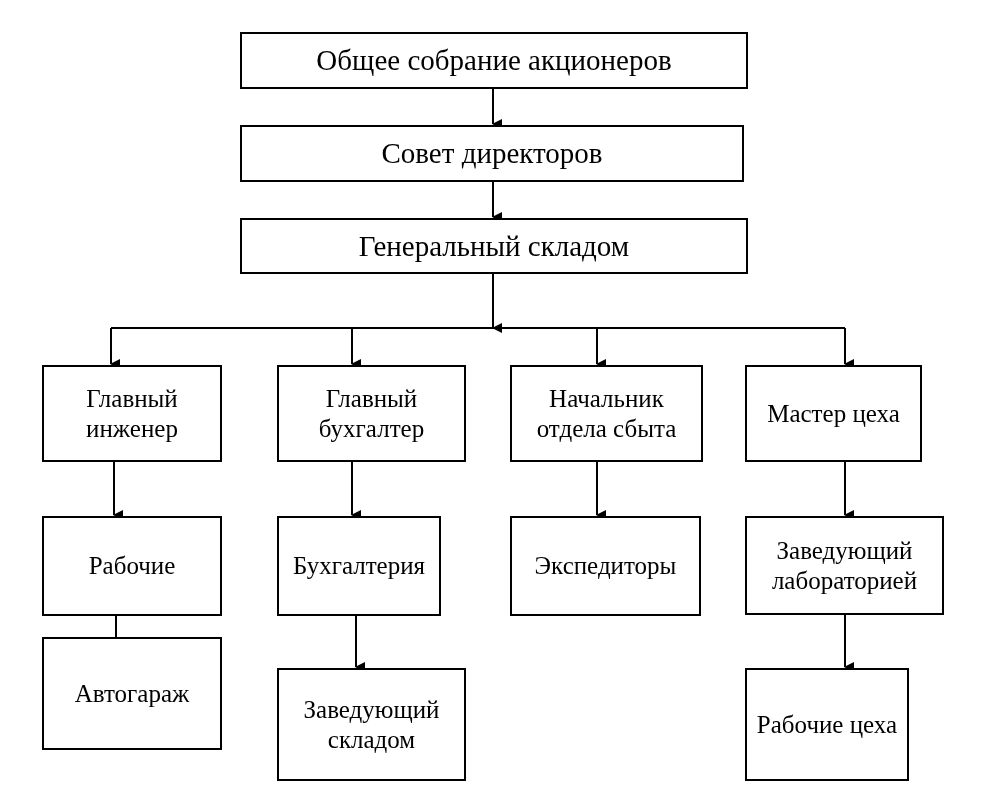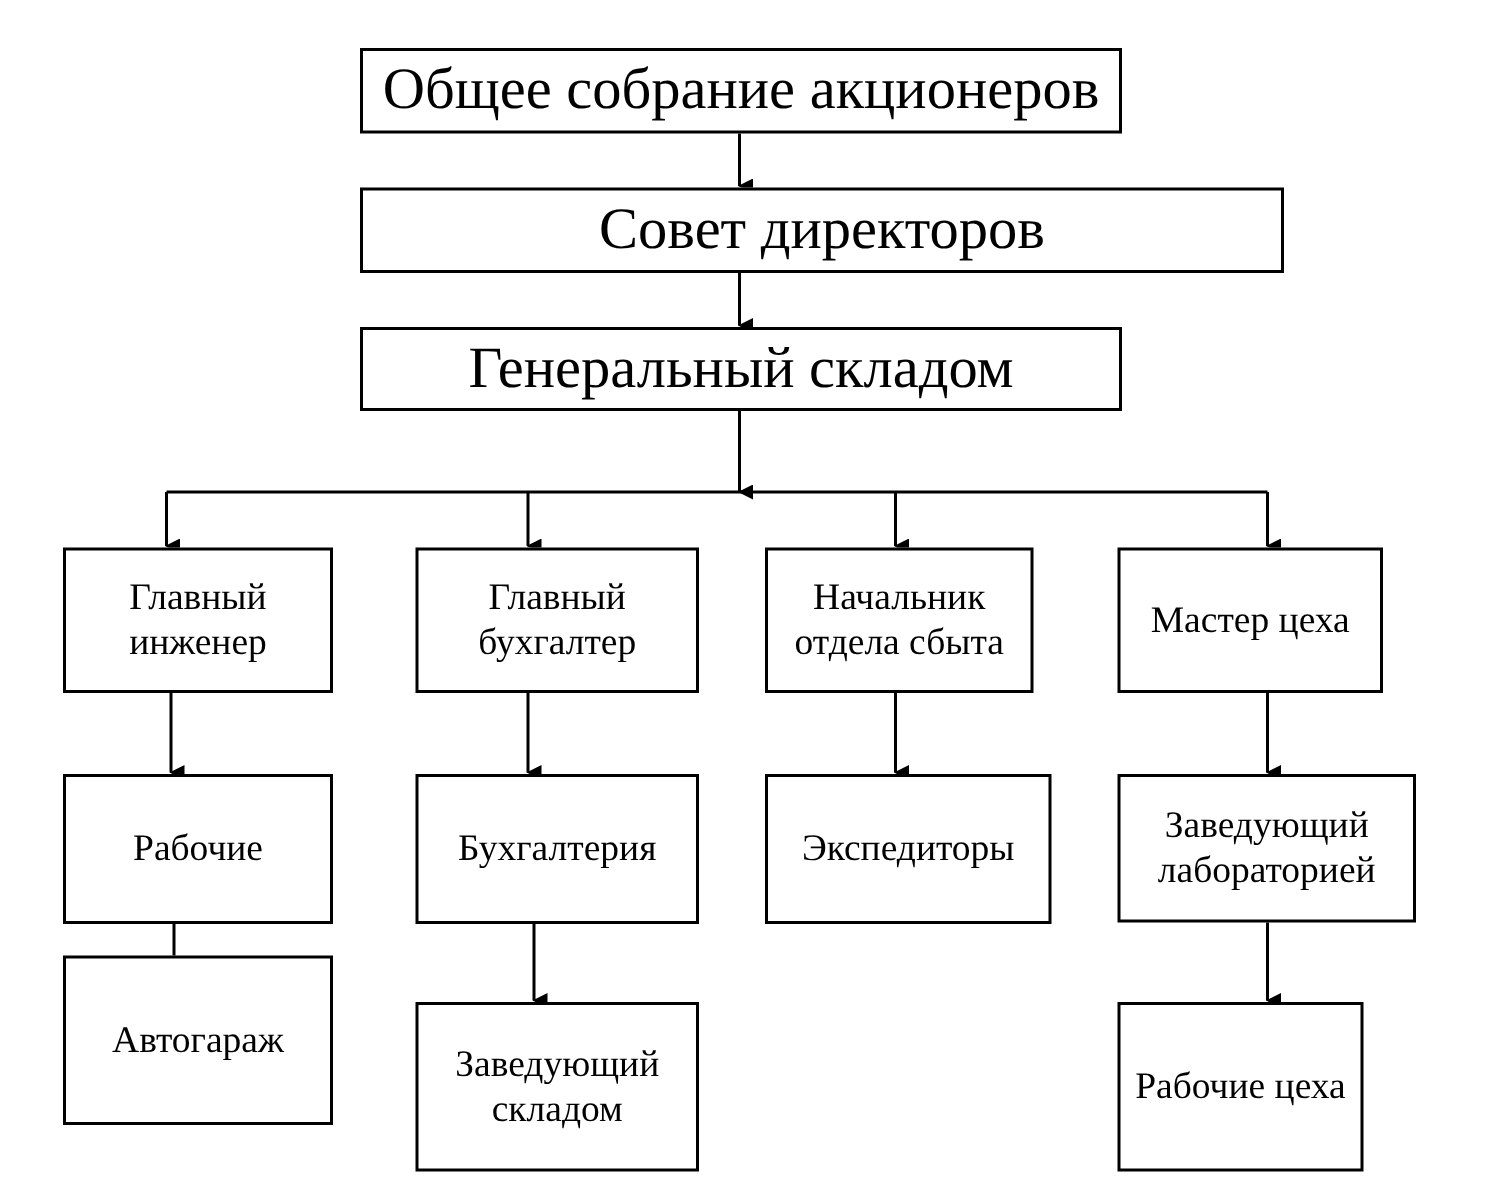--- a/index.html
+++ b/index.html
@@ -1,20 +1,20 @@
 <!DOCTYPE html>
 <html><head>
 <meta charset="utf-8">
 <style>
   html, body { margin:0; padding:0; background:#ffffff; }
   body { width:997px; height:797px; position:relative; overflow:hidden;
          font-family:"Liberation Serif","DejaVu Serif",serif; color:#000; }
   .box { position:absolute; border:2px solid #000; box-sizing:border-box; background:#fff;
          display:flex; align-items:center; justify-content:center; text-align:center; line-height:1.2; }
-  .top { font-size:39px; }
+  .top { font-size:29px; }
   .sub { font-size:25px; }
   svg.lines { position:absolute; left:0; top:0; }
 </style>
 </head>
 <body>
 
 <svg class="lines" width="997" height="797">
   <defs>
     <marker id="ah" markerWidth="10" markerHeight="10" refX="5" refY="9" orient="auto" markerUnits="userSpaceOnUse">
       <path d="M0,0 L10,0 L5,10 z" fill="#000"></path>
@@ -36,39 +36,39 @@
     <line x1="845" y1="461" x2="845" y2="515" marker-end="url(#ah)"></line>
     <line x1="116" y1="615" x2="116" y2="667" marker-end="url(#ah)"></line>
     <line x1="356" y1="615" x2="356" y2="667" marker-end="url(#ah)"></line>
     <line x1="845" y1="613" x2="845" y2="667" marker-end="url(#ah)"></line>
   </g>
 </svg>
 
 <div class="box top" style="left:240px;top:32px;width:508px;height:57px;">
     <span>Общее собрание акционеров</span>
   </div>
-<div class="box top" style="left:240px;top:125px;width:616px;height:57px;">
+<div class="box top" style="left:240px;top:125px;width:504px;height:57px;">
     <span>Совет директоров</span>
   </div>
 <div class="box top" style="left:240px;top:218px;width:508px;height:56px;">
     <span>Генеральный складом</span>
   </div>
 
 <div class="box sub" style="left:42px;top:365px;width:180px;height:97px;white-space:pre-line;"><span>Главный
 инженер</span></div>
 <div class="box sub" style="left:277px;top:365px;width:189px;height:97px;white-space:pre-line;"><span>Главный
 бухгалтер</span></div>
-<div class="box sub" style="left:510px;top:365px;width:179px;height:97px;white-space:pre-line;"><span>Начальник
+<div class="box sub" style="left:510px;top:365px;width:193px;height:97px;white-space:pre-line;"><span>Начальник
 отдела сбыта</span></div>
 <div class="box sub" style="left:745px;top:365px;width:177px;height:97px;white-space:pre-line;"><span>Мастер цеха</span></div>
 
 <div class="box sub" style="left:42px;top:516px;width:180px;height:100px;">
     <span>Рабочие</span>
   </div>
-<div class="box sub" style="left:277px;top:516px;width:189px;height:100px;text-align:right;">
+<div class="box sub" style="left:277px;top:516px;width:164px;height:100px;text-align:right;">
     <span>Бухгалтерия</span>
   </div>
 <div class="box sub" style="left:510px;top:516px;width:191px;height:100px;text-align:center;">
     <span>Экспедиторы</span>
   </div>
 <div class="box sub" style="left:745px;top:516px;width:199px;height:99px;white-space:pre-line;"><span>Заведующий
 лабораторией</span></div>
 
 <div class="box sub" style="left:42px;top:637px;width:180px;height:113px;">
     <span>Автогараж</span>

